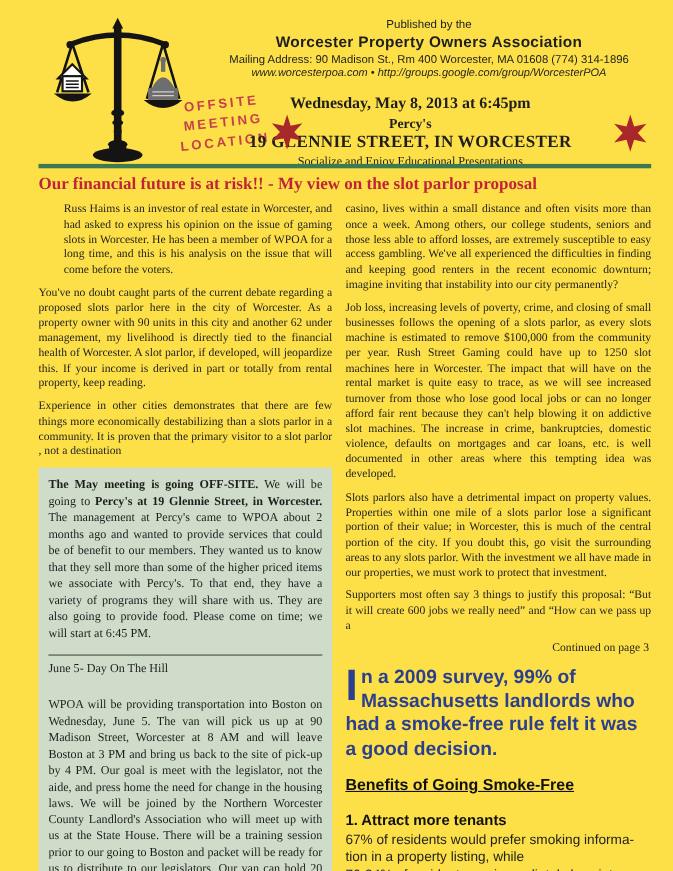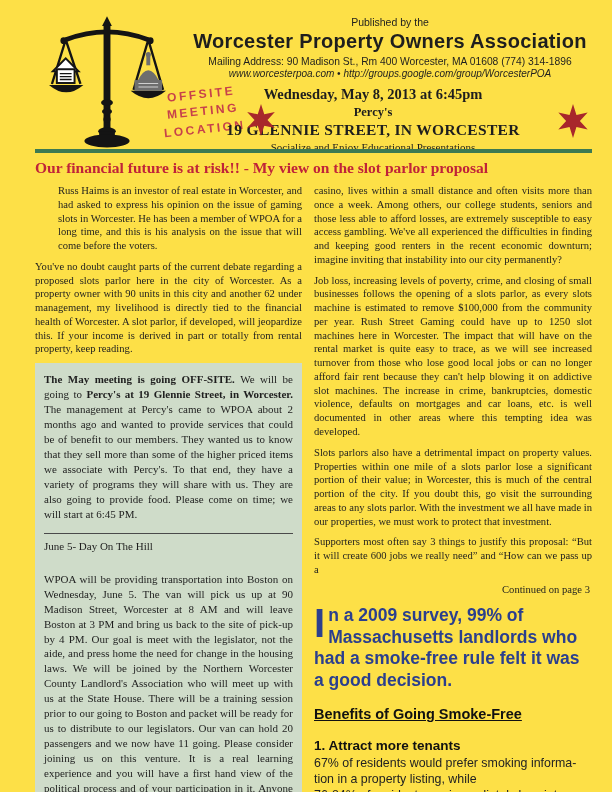--- a/index.html
+++ b/index.html
@@ -6,21 +6,21 @@
   html,body { background:#e8e8e8; }
   .page {
     position:relative; width:612px; height:792px; margin:0 auto;
     background:#fde047; overflow:hidden;
     font-family:"Liberation Serif", serif; color:#1e1e1e;
   }
   
   .logo { position:absolute; left:48px; top:14px; }
   .pub-block { position:absolute; left:188px; top:16px; width:404px; text-align:center; font-family:"Liberation Sans", sans-serif; }
   .published-by { font-size:10.5px; }
-  .org-name { font-size:20px; font-weight:bold; letter-spacing:.3px; margin-top:2px; }
+  .org-name { font-size:14px; font-weight:bold; letter-spacing:.3px; margin-top:2px; }
   .mailing { font-size:10.3px; margin-top:3px; }
   .websites { font-size:10px; font-style:italic; margin-top:1px; }
   .meet-block { position:absolute; left:171px; top:86px; width:404px; text-align:center; font-family:Liberation Serif, serif; }
   .meet-datetime { font-size:14.5px; font-weight:bold; }
   .meet-venue { font-size:12.5px; font-weight:bold; margin-top:2px; }
   .meet-address { font-size:15.5px; font-weight:bold; letter-spacing:.3px; margin-top:1px; }
   .meet-tagline { font-size:11px; margin-top:2px; }
   .offsite {
     position:absolute; left:148px; top:86px; width:110px;
     font-family:"Liberation Sans", sans-serif; font-weight:bold;
@@ -130,20 +130,21 @@
   <div class="green-bar"></div>
 
   <div class="content">
     <div class="article-title">Our financial future is at risk!! - My view on the slot parlor proposal</div>
 
     <div class="cols">
 
       <div class="col-left">
         <p class="serif-p intro-p">Russ Haims is an investor of real estate in Worcester, and had asked to express his opinion on the issue of gaming slots in Worcester. He has been a member of WPOA for a long time, and this is his analysis on the issue that will come before the voters.</p>
         <p class="serif-p">You've no doubt caught parts of the current debate regarding a proposed slots parlor here in the city of Worcester. As a property owner with 90 units in this city and another 62 under management, my livelihood is directly tied to the financial health of Worcester. A slot parlor, if developed, will jeopardize this.  If your income is derived in part or totally from rental property, keep reading.</p>
+        <p class="serif-p">Experience in other cities demonstrates that there are few things more economically destabilizing than a slots parlor in a community. It is proven that the primary visitor to a slot parlor , not a destination</p>
 
         <div class="meeting-box">
           <p class="box-p"><strong>The May meeting is going OFF-SITE.</strong><span>  We will be going to </span><strong>Percy's at 19 Glennie Street, in Worcester.</strong><span> The management at Percy's came to WPOA about 2 months ago and wanted to provide services that could be of benefit to our members. They wanted us to know that they sell more than some of the higher priced items we associate with Percy's. To that end, they have a variety of programs they will share with us. They are also going to provide food. Please come on time; we will start at 6:45 PM.</span></p>
           <div class="box-divider"></div>
           <div class="june-heading">June 5- Day On The Hill</div>
           <p class="box-p">WPOA will be providing transportation into Boston on Wednesday, June 5. The van will pick us up at 90 Madison Street, Worcester at 8 AM and will leave Boston at 3 PM and bring us back to the site of pick-up by 4 PM. Our goal is meet with the legislator, not the aide, and press home the need for change in the housing laws. We will be joined by the Northern Worcester County Landlord's Association who will meet up with us at the State House. There will be a training session prior to our going to Boston and packet will be ready for us to distribute to our legislators. Our van can hold 20 passengers and we now have 11 going. Please consider joining us on this venture. It is a real learning experience and you will have a first hand view of the political process and of your participation in it. Anyone interested in going should e-mail your intention to simakatz@aol.com</p>
         </div>
       </div>
 
       <div class="col-right">

